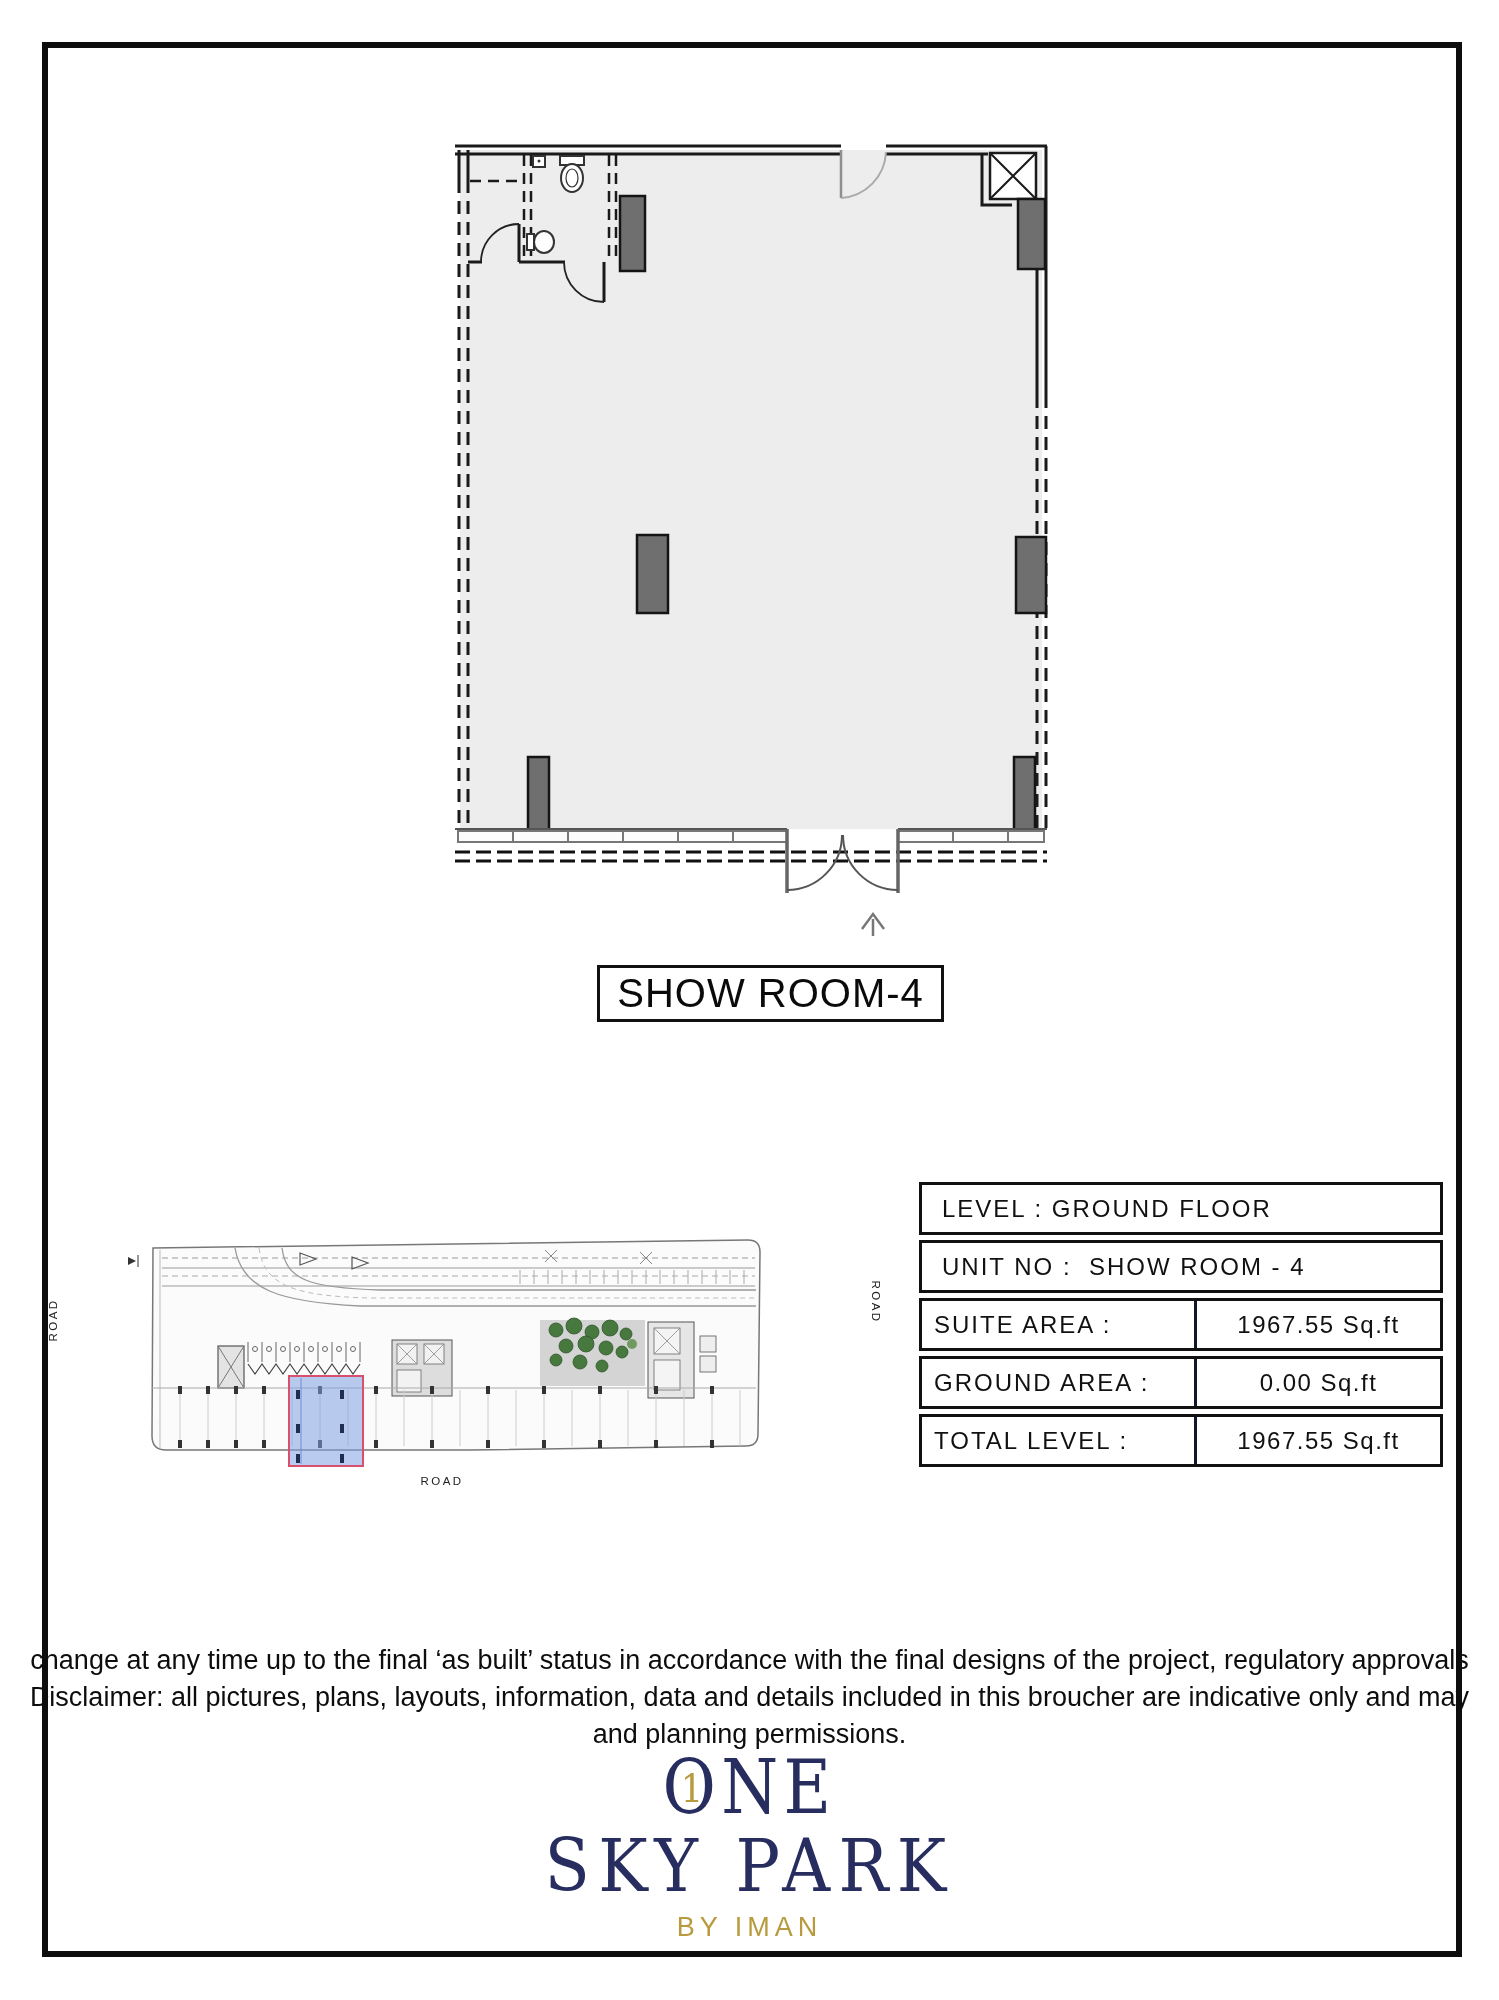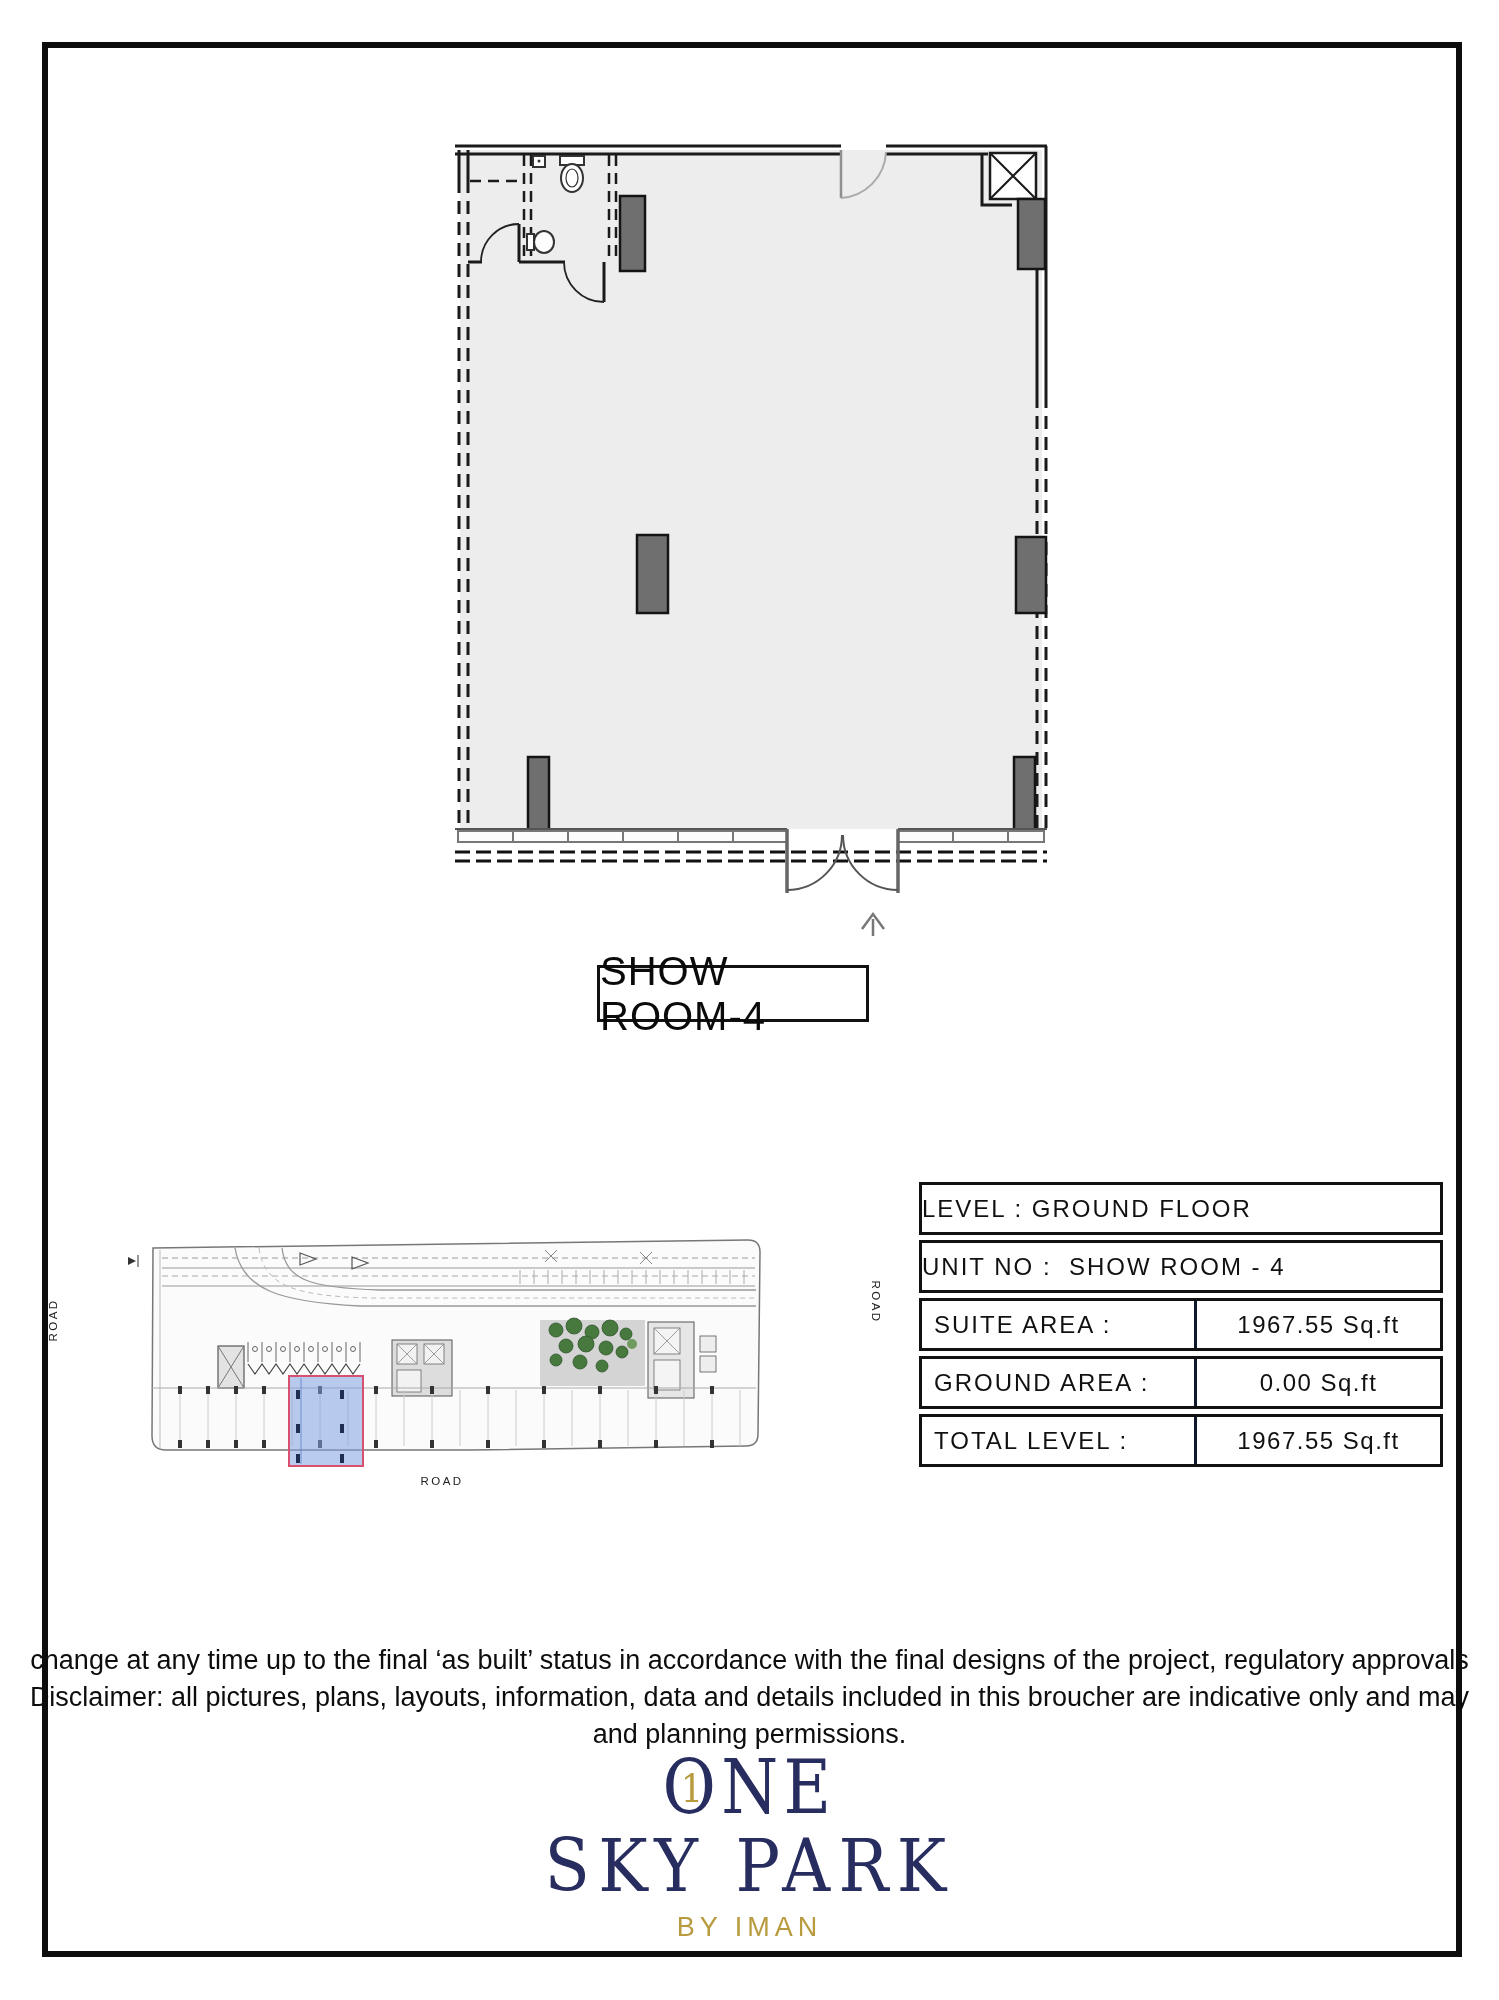--- a/index.html
+++ b/index.html
@@ -12,38 +12,38 @@
     width:1499px;height:2000px;position:relative;background:#ffffff;
     font-family:"Liberation Sans",sans-serif;color:#111;overflow:hidden;
   }
   .page-frame{
     position:absolute;left:42px;top:42px;width:1420px;height:1915px;
     border:6px solid #0d0d0d;box-sizing:border-box;
   }
   .floor-plan-svg{position:absolute;left:440px;top:130px;width:630px;height:840px;}
   .site-plan-svg{position:absolute;left:95px;top:1228px;width:690px;height:265px;}
   .showroom-box{
-    position:absolute;left:597px;top:965px;width:272px;height:57px;
+    position:absolute;left:597px;top:965px;width:347px;height:57px;
     border:3px solid #111;box-sizing:border-box;background:#fff;
     display:flex;align-items:center;justify-content:center;
     font-size:40px;letter-spacing:1px;color:#0a0a0a;
   }
   .road-label{
     position:absolute;font-size:11.5px;letter-spacing:2.5px;color:#222;white-space:nowrap;
   }
   .road-left{left:53px;top:1320px;transform:translate(-50%,-50%) rotate(-90deg);}
   .road-right{left:876px;top:1302px;transform:translate(-50%,-50%) rotate(90deg);}
   .road-bottom{left:442px;top:1481px;transform:translate(-50%,-50%);}
   .details-table{position:absolute;left:919px;top:1182px;width:524px;}
   .trow{
     height:53px;border:3px solid #111;box-sizing:border-box;margin-bottom:5px;
     display:flex;align-items:center;font-size:24px;letter-spacing:2px;white-space:pre;
     background:#fff;
   }
-  .trow.full span{padding-left:0;}
+  .trow.full span{padding-left:20px;}
   .trow.split .tlabel{
     width:272px;padding-left:12px;align-self:stretch;display:flex;align-items:center;box-sizing:border-box;border-radius:9px;
   }
   .trow.split .tvalue{
     flex:1;border-left:3px solid #0f172a;align-self:stretch;
     display:flex;align-items:center;justify-content:center;letter-spacing:1.5px;
   }
   .disclaimer{
     position:absolute;left:0;top:1642px;width:1499px;text-align:center;
     font-size:27px;line-height:37px;color:#0d0d0d;

